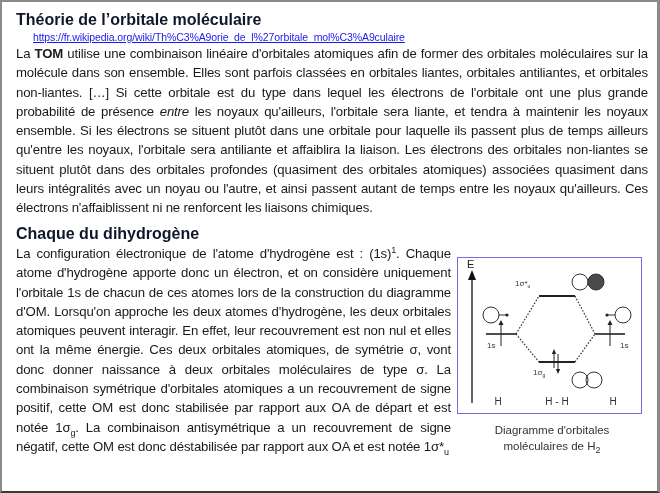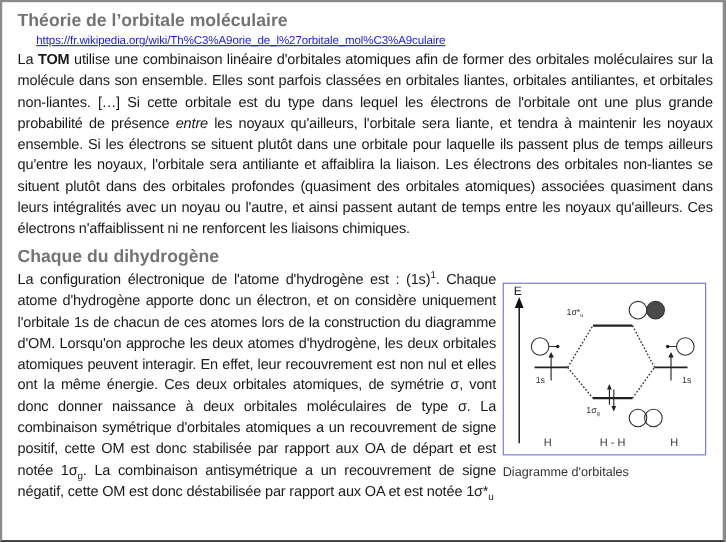--- a/index.html
+++ b/index.html
@@ -14,21 +14,21 @@
       background: #ffffff;
     }
     .content {
       position: absolute; left: 14px; top: 8px; width: 632px;
       font-family: "Liberation Sans", "DejaVu Sans", sans-serif;
       color: #1a1a1a;
     }
     h2 {
       margin: 0; padding: 0;
       font-size: 16px; font-weight: bold; line-height: 20px;
-      color: #737373;
+      color: #0f172a;
     }
     a.src {
       display: block;
       font-size: 10.5px; line-height: 14px;
       color: #1a1aee; text-decoration: underline;
       letter-spacing: -0.1px;
       padding-left: 17px;
     }
     p.body {
       margin: 0;
@@ -41,21 +41,21 @@
     .sec2 p.body { width: 435px; }
     sup { font-size: 9px; line-height: 0; vertical-align: super; }
     sub { font-size: 9px; line-height: 0; }
     .figure {
       position: absolute; left: 455px; top: 255px; width: 185px; height: 157px;
       box-sizing: border-box; border: 1.5px solid #6f6fe0; background: #fff;
     }
     .figure svg { position: absolute; left: 0; top: 0; }
     .caption {
       position: absolute; left: 455px; top: 420px; width: 190px;
-      text-align: left;
+      text-align: center;
       font-family: "Liberation Sans", "DejaVu Sans", sans-serif;
       font-size: 11.5px; line-height: 16px; color: #333;
     }
   </style>
 </head>
 <body>
 
 <div class="frame">
 
   <div class="content">
@@ -131,15 +131,16 @@
       </g>
 
       <text x="40" y="147" font-family="Liberation Sans, sans-serif" font-size="10" fill="#333" text-anchor="middle">H</text>
       <text x="99" y="147" font-family="Liberation Sans, sans-serif" font-size="10" fill="#333" text-anchor="middle">H - H</text>
       <text x="155" y="147" font-family="Liberation Sans, sans-serif" font-size="10" fill="#333" text-anchor="middle">H</text>
     </svg>
   </div>
 
   <div class="caption">
     <div>Diagramme d'orbitales</div>
+    <div><span>moléculaires de H</span><sub>2</sub></div>
   </div>
 
 </div>
 
 </body></html>

